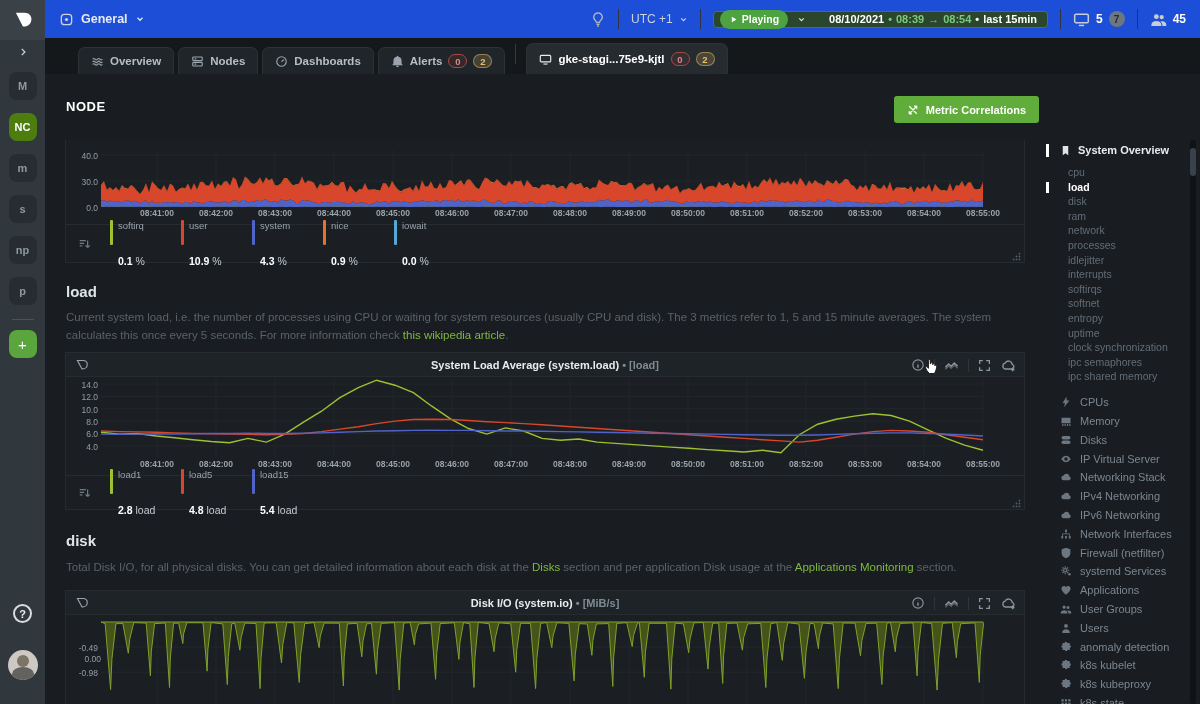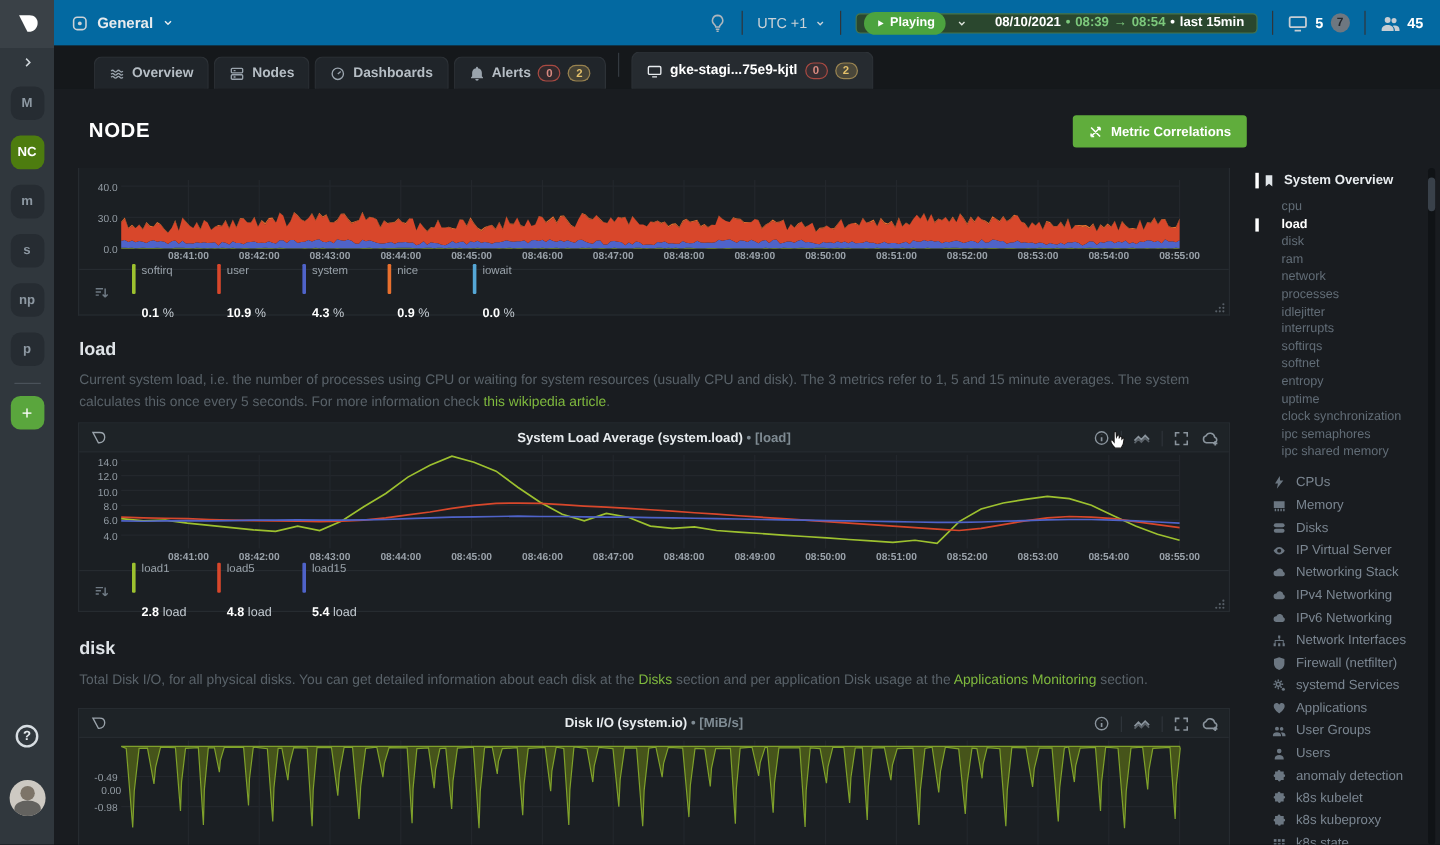--- a/index.html
+++ b/index.html
@@ -19,21 +19,21 @@
   #ws-add { width:28px; height:28px; border-radius:8px; background:#5aa63d; color:#fff; font-size:15px;
         display:flex; align-items:center; justify-content:center; margin:10px auto 0; cursor:pointer; }
   #help-btn { position:absolute; left:13px; top:604px; width:19px; height:19px; border:2px solid #d7dde2; border-radius:50%;
         color:#e5eaee; font-size:11px; font-weight:bold; display:flex; align-items:center; justify-content:center; cursor:pointer; }
   #avatar { position:absolute; left:8px; top:650px; width:30px; height:30px; border-radius:50%; overflow:hidden;
         background:#cdc9c2; cursor:pointer; }
   #avatar::before { content:""; position:absolute; left:9px; top:5px; width:12px; height:12px; border-radius:50%; background:#7d7468; }
   #avatar::after  { content:""; position:absolute; left:4px; top:17px; width:22px; height:14px; border-radius:50% 50% 0 0; background:#63625f; }
 
   
-  #topbar { position:absolute; left:45px; top:0; right:0; height:38px; background:#0369a1;
+  #topbar { position:absolute; left:45px; top:0; right:0; height:38px; background:#1d4ed8;
         display:flex; align-items:center; padding:0 14px; color:#ccd2d7; }
   .tsep { width:1px; height:20px; background:#30353b; margin:0 12px; }
   #space-picker { display:flex; align-items:center; gap:7px; cursor:pointer; }
   #space-label { font-size:12.5px; font-weight:bold; color:#e7ebee; }
   #topbar-right { margin-left:auto; display:flex; align-items:center; }
   #tz { display:flex; align-items:center; gap:6px; font-size:12px; cursor:pointer; }
   #time-panel { display:flex; align-items:center; gap:9px; height:17px; padding:0 10px 0 6px;
         background:#2a472e; border:1px solid #47754b; border-radius:4px; }
   #play-pill { display:flex; align-items:center; gap:4px; height:19px; padding:0 9px; border-radius:10px;
         background:#4ca33f; color:#fff; font-size:10.5px; font-weight:bold; cursor:pointer; }
@@ -56,21 +56,21 @@
   .tab.on .tlab { font-weight:bold; }
   .tab svg { color:#9aa4ad; }
   .tab.on svg { color:#e8ecef; }
   .tabsep { width:1px; height:20px; background:#343a40; margin:0 10px 4px 6px; align-self:center; }
   .bdg { height:14px; min-width:19px; padding:0 5px; border-radius:8px; font-size:9.5px; font-weight:bold;
         display:flex; align-items:center; justify-content:center; }
   .bdg.crit { border:1px solid #a94a42; color:#d98a80; background:rgba(169,74,66,.12); }
   .bdg.warn { border:1px solid rgba(222,184,100,.55); color:#e4c06a; background:rgba(222,184,100,.2); }
 
   
-  #page-title { position:absolute; left:74px; top:99px; font-size:17px; font-weight:800; letter-spacing:.5px; color:#fff; }
+  #page-title { position:absolute; left:66px; top:99px; font-size:13px; font-weight:800; letter-spacing:.5px; color:#fff; }
   #corr-btn { position:absolute; right:161px; top:96px; height:27px; display:flex; align-items:center; gap:7px;
         padding:0 13px; background:#60ad3c; border-radius:3px; color:#fff; font-size:11px; font-weight:bold; cursor:pointer; }
 
   
   .card { position:absolute; left:65px; width:960px; background:#1b1f23; border:1px solid #262b30; }
   #card-cpu  { top:140px; height:123px; border-top:none; }
   #card-load { top:352px; height:158px; }
   #card-disk { top:590px; height:140px; }
   .chead { position:absolute; left:0; right:0; top:0; height:24px; background:#1e2327; border-bottom:1px solid #262b30;
         display:flex; align-items:center; }
@@ -97,21 +97,21 @@
 
   
   .sec-h { position:absolute; left:66px; font-size:15px; font-weight:bold; color:#dfe4e8; }
   .sec-p { position:absolute; left:66px; width:948px; font-size:11.5px; line-height:1.55; color:#596269; }
   .sec-p a { color:#7fb93e; text-decoration:none; cursor:pointer; }
   #load-h { top:283px; } #load-p { top:309px; }
   #disk-h { top:532px; } #disk-p { top:559px; }
 
   
   #menu { position:absolute; left:1046px; top:142px; width:140px; height:562px; overflow:hidden; }
-  #menu-title { position:relative; display:flex; align-items:center; gap:7px; padding-left:6px;
+  #menu-title { position:relative; display:flex; align-items:center; gap:7px; padding-left:14px;
         color:#e8ecef; font-size:11px; font-weight:bold; height:16px; cursor:pointer;text-align:center; }
   #menu-title::before { content:""; position:absolute; left:0; top:2px; width:2.5px; height:13px; background:#fff; }
   #menu-sub { list-style:none; margin:7px 0 0 0; padding-left:22px; }
   #menu-sub li { position:relative; font-size:10.5px; color:#626d77; line-height:14.6px; cursor:pointer; }
   #menu-sub li.on { color:#fff; font-weight:bold; }
   #menu-sub li.on::before { content:""; position:absolute; left:-22px; top:2px; width:2.5px; height:11px; background:#fff; }
   #menu-secs { list-style:none; margin:9px 0 0 0; padding-left:14px; }
   #menu-secs li { display:flex; align-items:center; gap:8px; font-size:11px; color:#7b8691; height:18.8px; cursor:pointer; }
   #menu-secs li svg { color:#6b7681; flex:0 0 auto; }
   #menu-sb { position:absolute; left:1190px; top:140px; width:6px; height:564px; background:#101316; border-radius:3px; }

